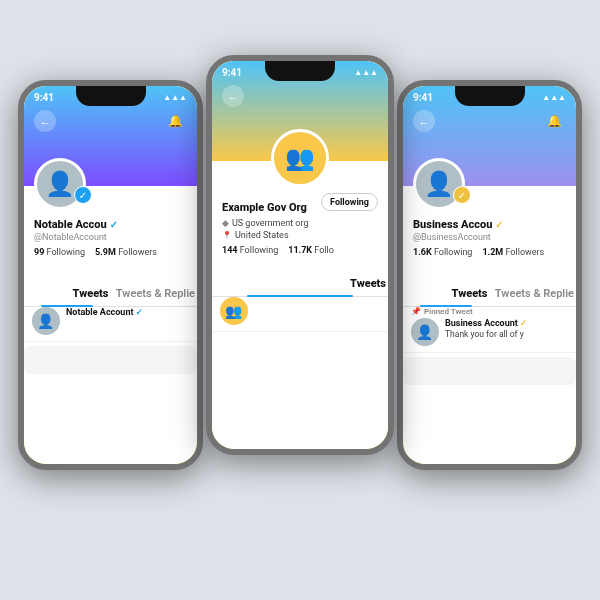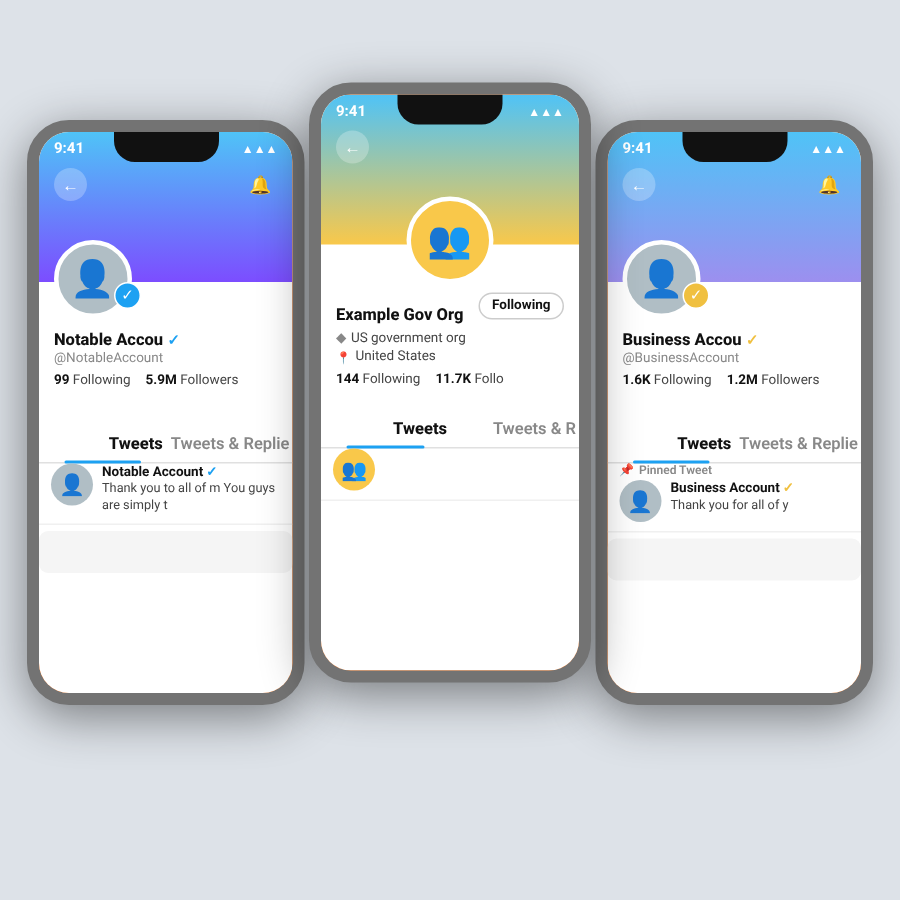--- a/index.html
+++ b/index.html
@@ -23,25 +23,25 @@
       height: 600px;
       position: relative;
       background: #dde2e8;
     }
 
     
     .phone {
       position: absolute;
       width: 185px;
       height: 390px;
-      background: #f97316;
+      background: #fde047;
       border-radius: 28px;
       overflow: hidden;
       box-shadow: 0 8px 32px rgba(0,0,0,0.45);
-      border: 8px solid #737373;
+      border: 6px solid #737373;
     }
 
     .phone-left {
       left: 18px;
       top: 80px;
       z-index: 2;
     }
 
     .phone-center {
       left: 50%;
@@ -419,22 +419,20 @@
       <div class="tweet-list" style="top: 215px;">
         <div class="tweet-item">
           <div class="tweet-avatar">
             <span>👤</span>
           </div>
           <div class="tweet-content">
             <div class="tweet-name">
               <span>Notable Account</span>
               <span style="color:#1da1f2;font-size:9px;">✓</span>
             </div>
-            <div class="tweet-text">Thank you to all of m
-You guys are simply t</div>
           </div>
         </div>
         <div class="tweet-card"></div>
       </div>
     </div>
   </div>
 
   <div class="phone phone-center">
     <div class="notch"></div>
     <div class="screen">
@@ -464,21 +462,20 @@
           <span>United States</span>
         </div>
         <div class="profile-stats">
           <span><span class="stat-num">144</span> <span>Following</span></span>
           <span><span class="stat-num">11.7K</span> <span>Follo</span></span>
         </div>
       </div>
 
       <div class="tabs-row" style="top: 210px; left:0; right:0;">
         <div class="tab tab-active">Tweets</div>
-        <div class="tab">Tweets &amp; R</div>
       </div>
 
       <div class="tweet-list" style="top: 230px;">
         <div class="tweet-item">
           <div class="tweet-avatar tweet-avatar-yellow">
             <span>👥</span>
           </div>
         </div>
       </div>
     </div>

